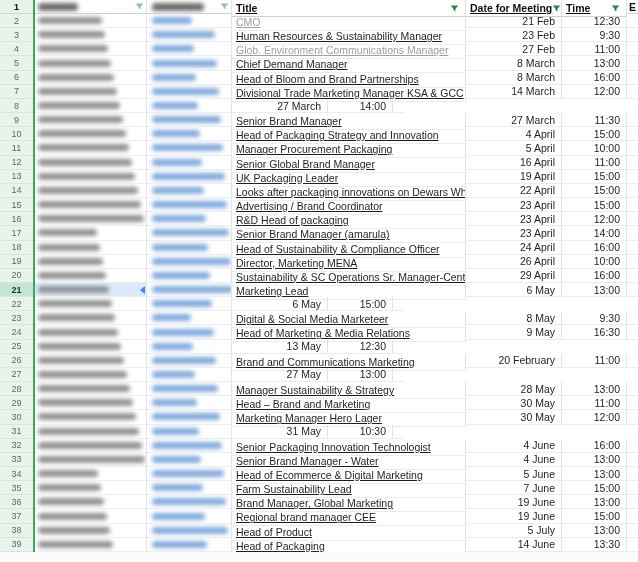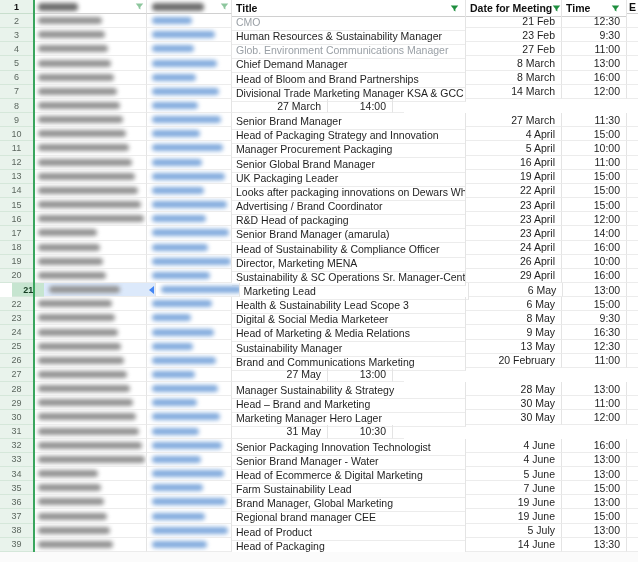--- a/index.html
+++ b/index.html
@@ -17,31 +17,31 @@
   }
   .w-gut{width:33px;}.w-name{width:114px;}.w-co{width:85px;}
   .w-title{width:234px;}.w-date{width:96px;}.w-time{width:65px;}
   .w-sliver{width:11px;border-right:none;}
   .gutter{
     background:#e9f3ec;border-right:none;border-bottom:1px solid #d5e7da;
     justify-content:center;font-size:9px;color:#5c675f;
   }
   .hrow .c{font-weight:bold;color:#0f0f0f;border-bottom:1px solid #d0d0d0;}
   .hrow .gutter{border-bottom:1px solid #c8decd;}
-  .pad{padding:8px 4px;}
+  .pad{padding:8px 4px;text-decoration:underline;}
   .num{justify-content:flex-end;padding-right:6px;}
   .muted{color:#9aa0a6;}
   .blur{display:inline-block;height:7px;border-radius:3.5px;filter:blur(2.2px);margin-left:5px;flex:none;}
   .blur.dark{background:#929292;}
   .blur.link{background:#82abdd;}
   .hrow .blur{background:#6e6e6e;height:8px;}
   .ficon{margin-left:auto;margin-right:2px;flex:none;display:flex;align-items:center;}
   .ficon svg{display:block;}
   .ficon.faint{opacity:.5;}
-  .sel-gut{background:#c6e5d0;font-weight:bold;color:#143c22;margin-left:12px;}
+  .sel-gut{background:#c6e5d0;font-weight:bold;color:#143c22;}
   .sel-name{background:#dce9fb;}
   .cursor{
     width:0;height:0;margin-left:auto;margin-right:1px;flex:none;
     border-right:5px solid #4285f4;border-top:4px solid transparent;border-bottom:4px solid transparent;
   }
   .divider{position:absolute;left:33px;top:0;width:2px;height:552px;background:#3aa65e;z-index:6;}
   .bottomstrip{position:absolute;left:0;bottom:0;width:638px;height:10px;background:#fbfbfb;}
 </style>
 </head>
 <body>
@@ -357,21 +357,20 @@
     <div class="c w-sliver"></div>
   </div>
       <div class="row">
     <div class="c gutter w-gut">22</div>
     <div class="c w-name">
       <span class="blur dark" style="width: 74px;"></span>
     </div>
     <div class="c w-co">
       <span class="blur link" style="width: 60px;"></span>
     </div>
-    <div class="c w-title pad">Health &amp; Sustainability Lead Scope 3</div>
     <div class="c w-date num">6 May</div>
     <div class="c w-time num">15:00</div>
     <div class="c w-sliver"></div>
   </div>
       <div class="row">
     <div class="c gutter w-gut">23</div>
     <div class="c w-name">
       <span class="blur dark" style="width: 77px;"></span>
     </div>
     <div class="c w-co">
@@ -396,21 +395,20 @@
     <div class="c w-sliver"></div>
   </div>
       <div class="row">
     <div class="c gutter w-gut">25</div>
     <div class="c w-name">
       <span class="blur dark" style="width: 83px;"></span>
     </div>
     <div class="c w-co">
       <span class="blur link" style="width: 41px;"></span>
     </div>
-    <div class="c w-title pad">Sustainability Manager</div>
     <div class="c w-date num">13 May</div>
     <div class="c w-time num">12:30</div>
     <div class="c w-sliver"></div>
   </div>
       <div class="row">
     <div class="c gutter w-gut">26</div>
     <div class="c w-name">
       <span class="blur dark" style="width: 86px;"></span>
     </div>
     <div class="c w-co">

